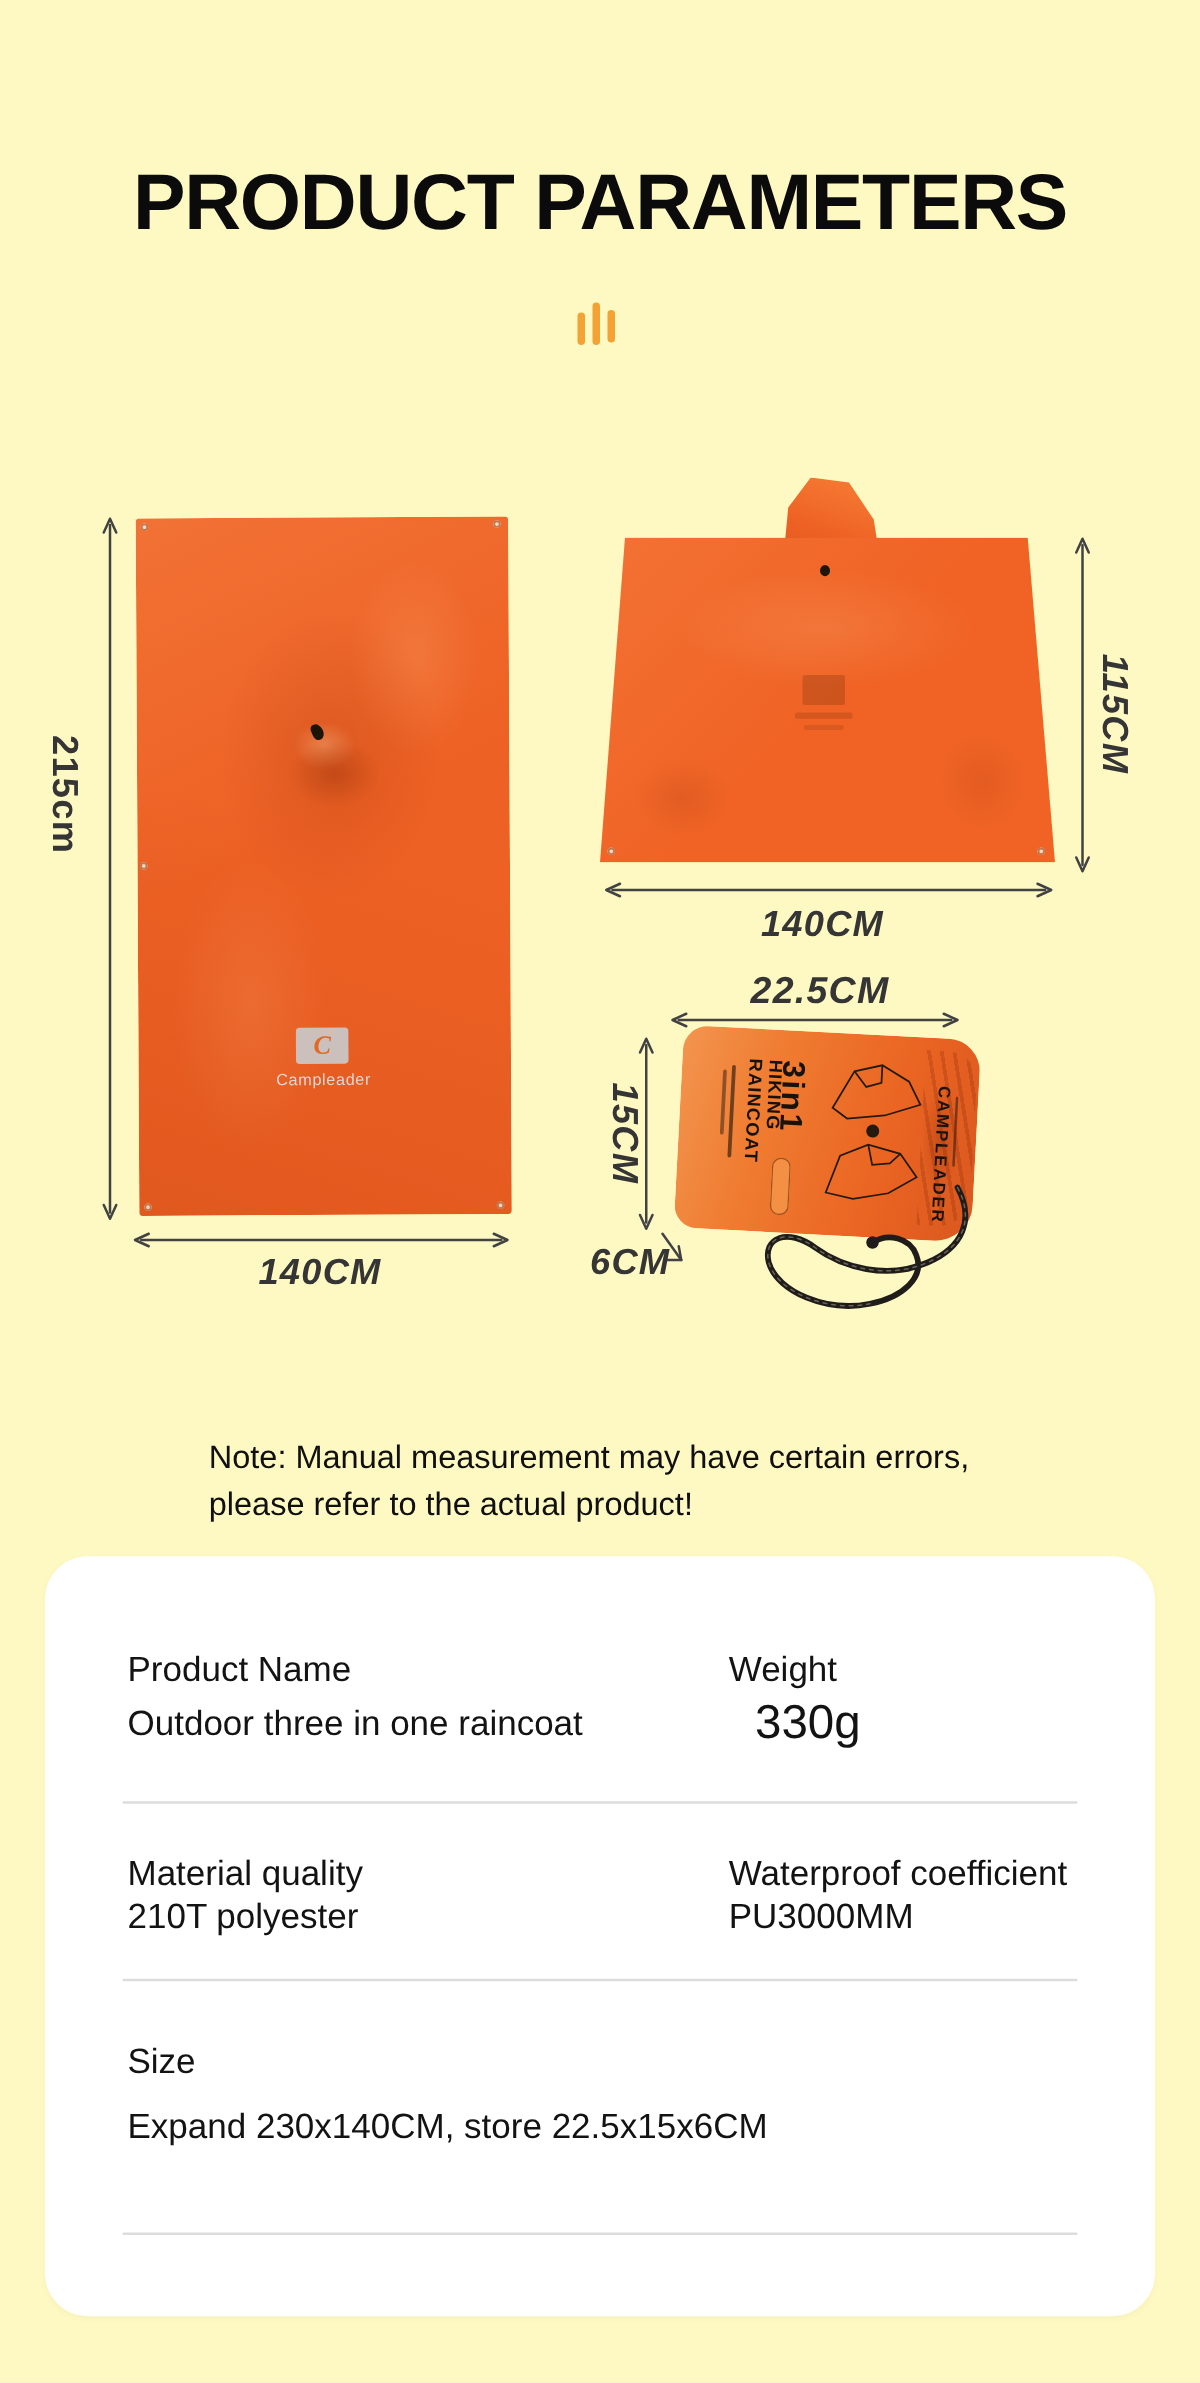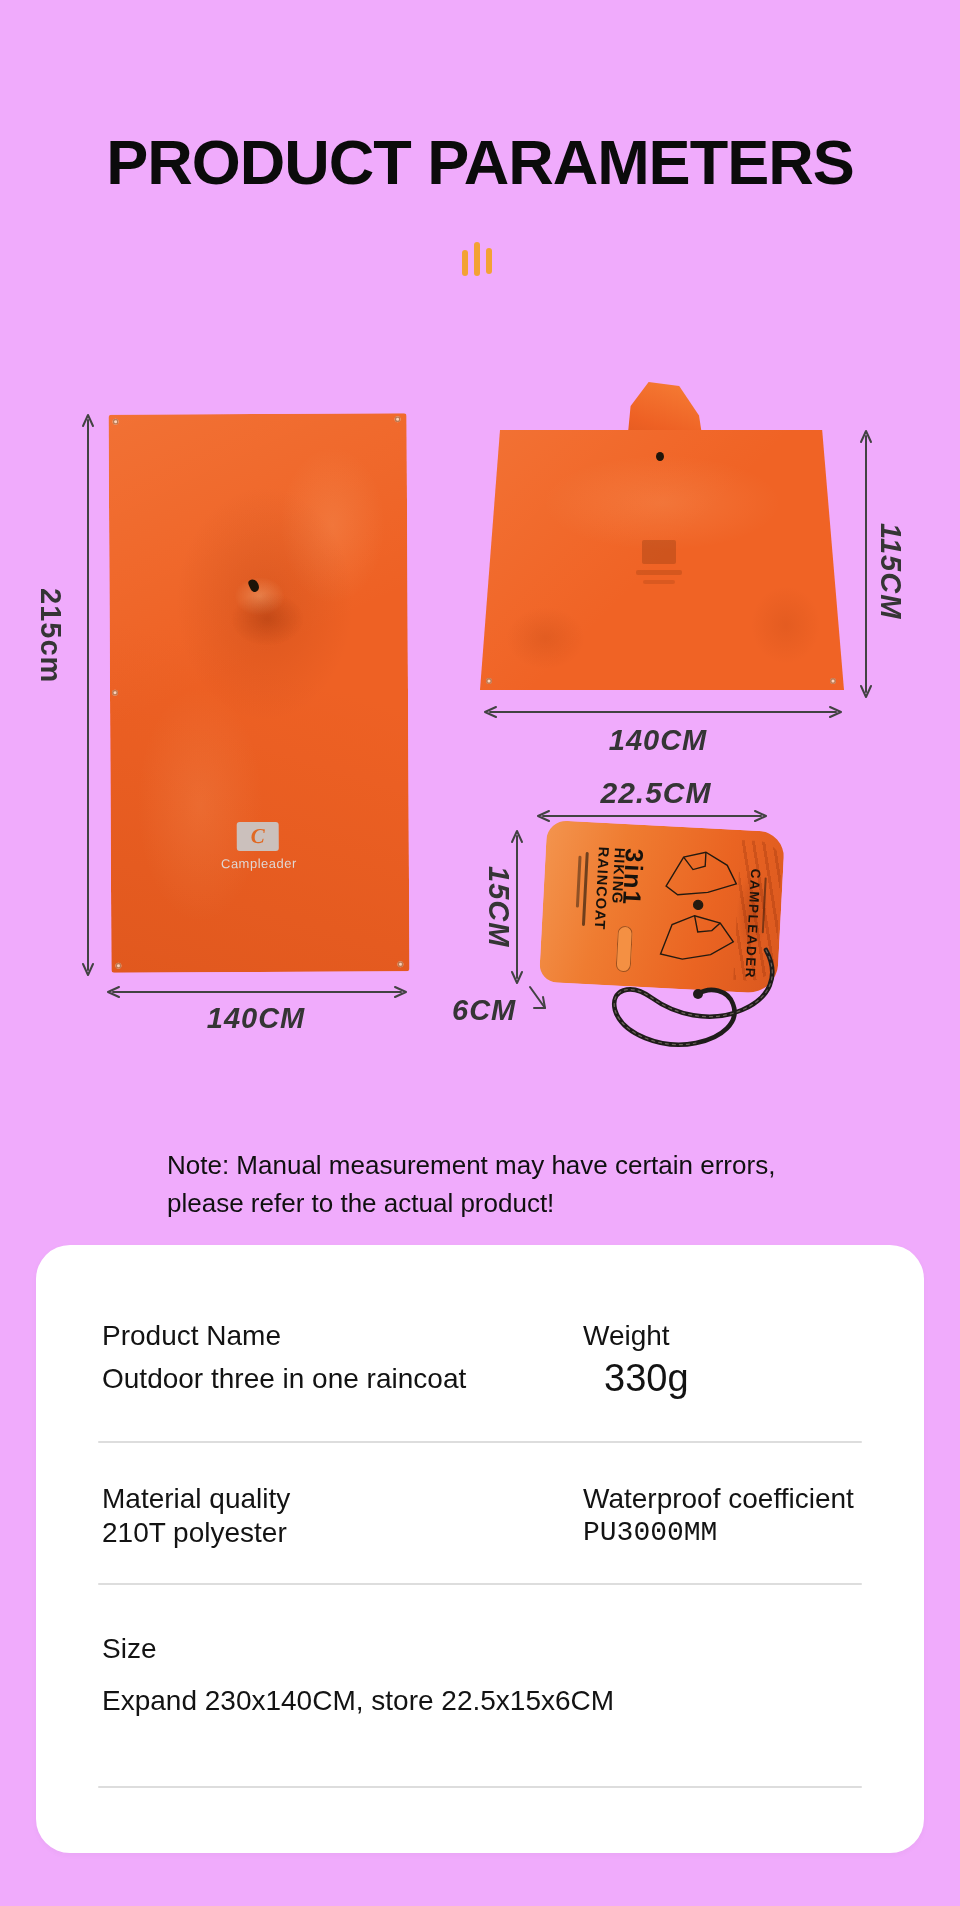--- a/index.html
+++ b/index.html
@@ -1,17 +1,17 @@
 <!DOCTYPE html>
 <html><head>
 <meta charset="utf-8">
 <style>
   html,body{margin:0;padding:0;}
   body{background:#e9e9ea;font-family:"Liberation Sans",sans-serif;}
-  .page{position:relative;width:960px;height:1906px;background:#f0abfc;margin:0 auto;overflow:hidden;}
+  .page{position:relative;width:960px;height:1906px;background:#fef9c3;margin:0 auto;overflow:hidden;}
 
   
   .title{position:absolute;left:0;top:84px;width:960px;text-align:center;
          font-size:63px;font-weight:700;letter-spacing:-1px;color:#0b0b0b;}
   .divider-icon{position:absolute;left:0;top:0;width:960px;}
   .divider-icon span{position:absolute;width:6px;border-radius:3px;background:#f3a233;}
   .bar1{left:462px;top:250px;height:26px;}
   .bar2{left:474px;top:242px;height:34px;}
   .bar3{left:486px;top:248px;height:26px;}
 
@@ -199,21 +199,21 @@
     <span class="vtext bag-brand">CAMPLEADER</span>
     <span class="bag-brand-sub"></span>
   </div>
 
   <svg class="rope" width="220" height="160">
     <path d="M176,20 C190,46 180,68 152,80 C120,94 84,84 62,68 C40,52 20,60 25,80 C32,104 72,120 106,113 C132,108 150,92 143,74 C138,60 120,56 108,64"></path>
     <path class="hl" d="M176,20 C190,46 180,68 152,80 C120,94 84,84 62,68 C40,52 20,60 25,80 C32,104 72,120 106,113"></path>
     <circle cx="108" cy="64" r="5" fill="#1f1c1a"></circle>
   </svg>
 
-  <div class="dim-label" style="left:452px;top:994px;">6CM</div>
+  <div class="dim-label" style="left:472px;top:994px;">6CM</div>
   <svg class="arrow depth-arrow" style="left:524px;top:982px;" width="28" height="34">
     <line x1="6" y1="5" x2="21" y2="26"></line>
     <polyline points="10,26 21,26 19,15"></polyline>
   </svg>
 
   <p class="note">
     <span>Note: Manual measurement may have certain errors,</span><br>
     <span>please refer to the actual product!</span>
   </p>
 
@@ -222,21 +222,21 @@
     <div class="lbl colL" style="top:75px;">Product Name</div>
     <div class="val colL" style="top:118px;">Outdoor three in one raincoat</div>
     <div class="lbl colR" style="top:75px;">Weight</div>
     <div class="val colR big" style="top:112px;left:556px;">330g</div>
 
     <div class="rule" style="top:196px;"></div>
 
     <div class="lbl colL" style="top:238px;">Material quality</div>
     <div class="val colL" style="top:272px;">210T polyester</div>
     <div class="lbl colR" style="top:238px;">Waterproof coefficient</div>
-    <div class="val colR" style="top:272px;font-family:Liberation Mono, monospace;">PU3000MM</div>
+    <div class="val colR" style="top:272px;">PU3000MM</div>
 
     <div class="rule" style="top:338px;"></div>
 
     <div class="lbl colL" style="top:388px;">Size</div>
     <div class="val colL" style="top:440px;">Expand 230x140CM, store 22.5x15x6CM</div>
 
     <div class="rule" style="top:541px;"></div>
   </div>
 
 </div>

